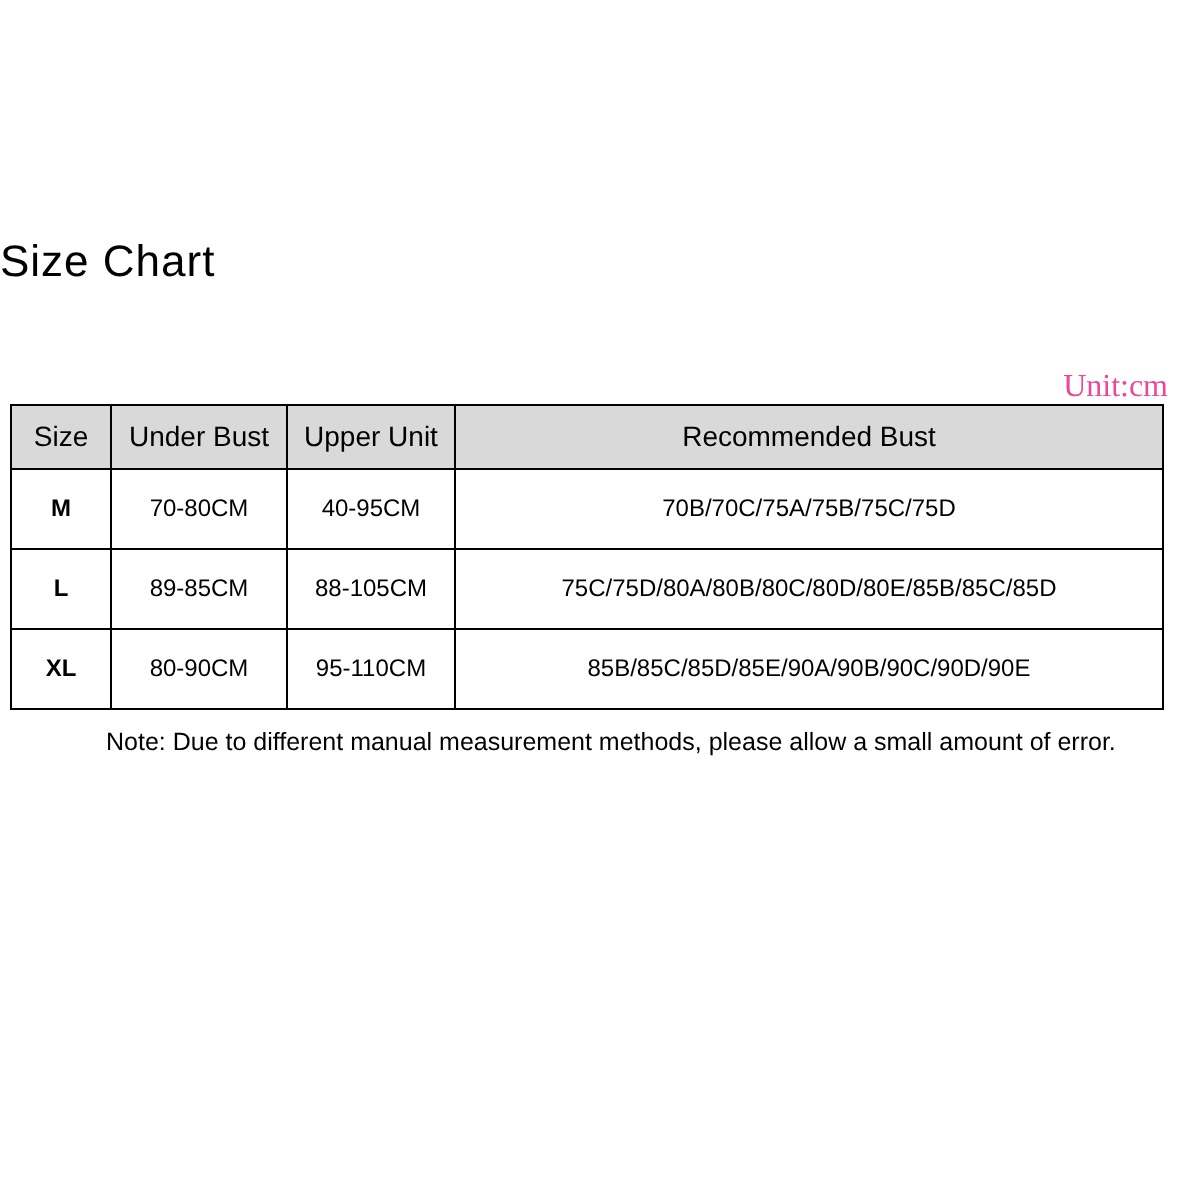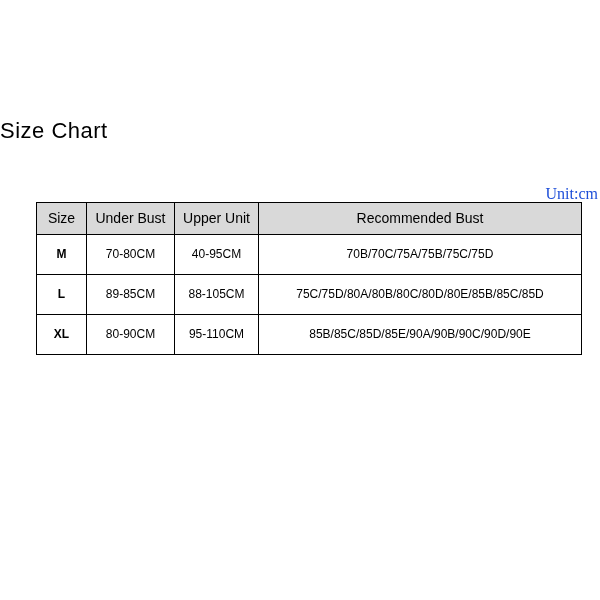--- a/index.html
+++ b/index.html
@@ -14,29 +14,29 @@
     .title {
       text-align: left;
       font-size: 22px;
       font-weight: 400;
       margin-top: 118px;
       letter-spacing: 0.5px;
       color: #000;
     }
     .unit {
       position: absolute;
-      right: 2px;
+      right: 16px;
       top: 185px;
       font-size: 16px;
       font-family: "SimSun", serif;
-      color: #1d4ed8;
+      color: #ec4899;
       text-align: center;
     }
     .table-wrap {
-      margin: 58px 18px 0 36px;
+      margin: 58px 18px 0 5px;
     }
     table {
       width: 100%;
       border-collapse: collapse;
       table-layout: fixed;
     }
     th, td {
       border: 1px solid #000;
       text-align: center;
       vertical-align: middle;
@@ -108,13 +108,14 @@
         <td>75C/75D/80A/80B/80C/80D/80E/85B/85C/85D</td>
       </tr>
       <tr>
         <td class="size-cell">XL</td>
         <td>80-90CM</td>
         <td>95-110CM</td>
         <td>85B/85C/85D/85E/90A/90B/90C/90D/90E</td>
       </tr>
     </tbody>
   </table>
+  <div class="note">Note: Due to different manual measurement methods, please allow a small amount of error.</div>
 </div>
 
 </body></html>

